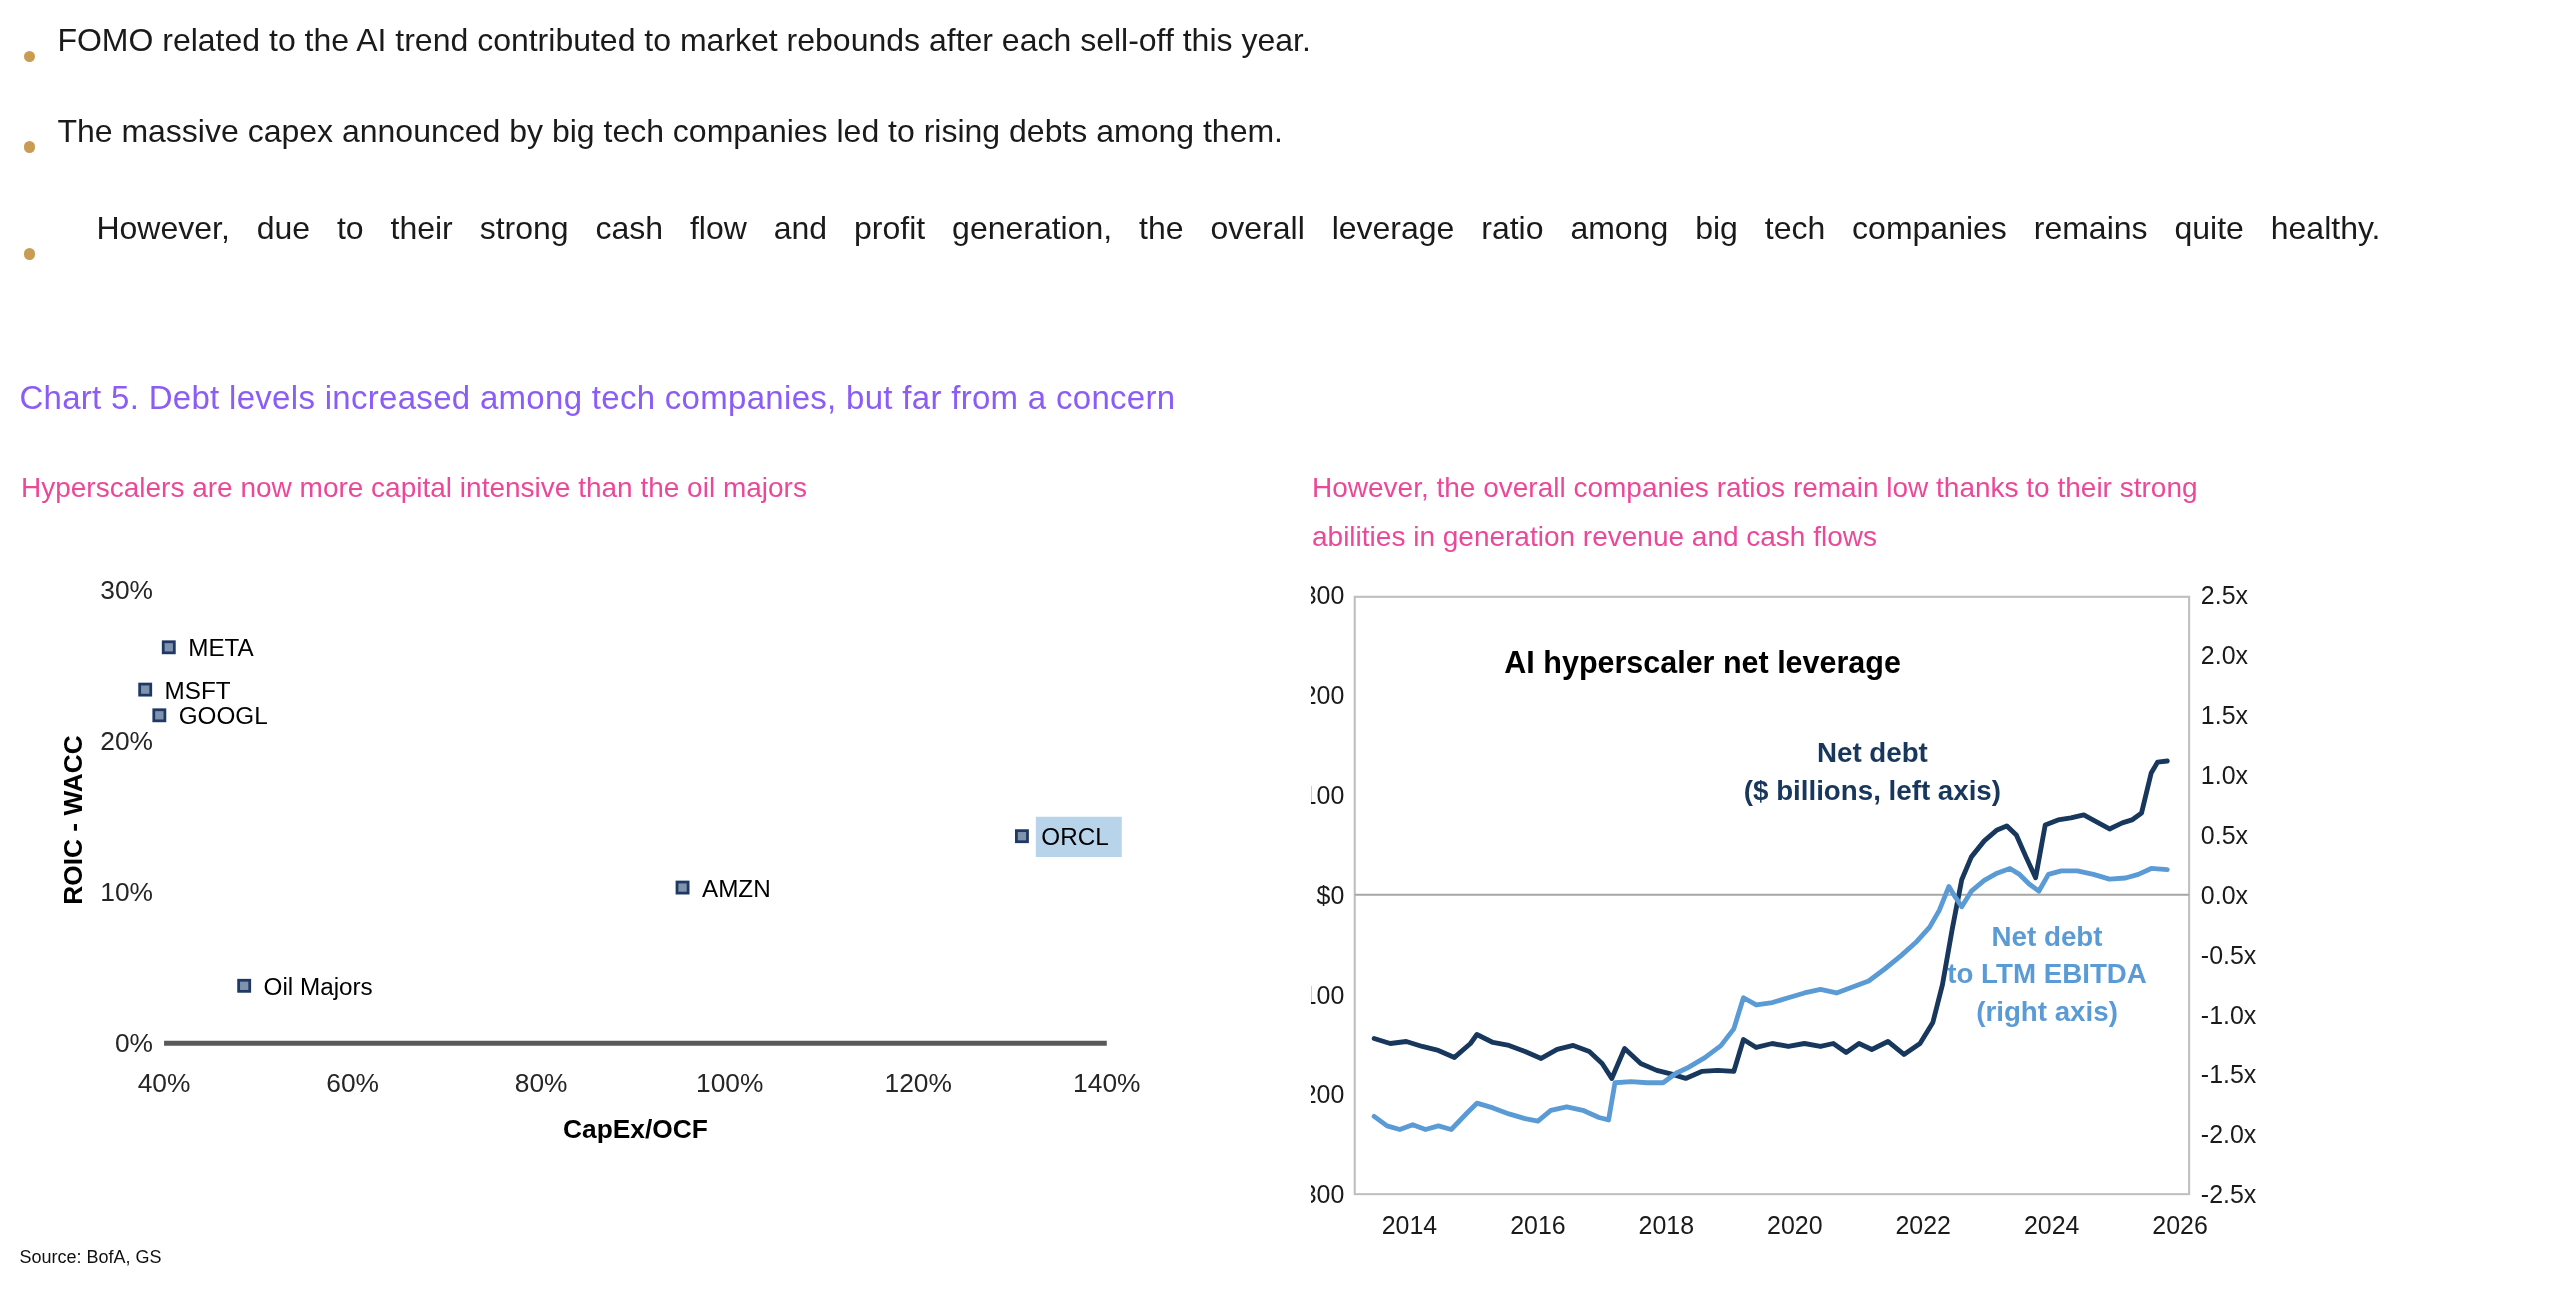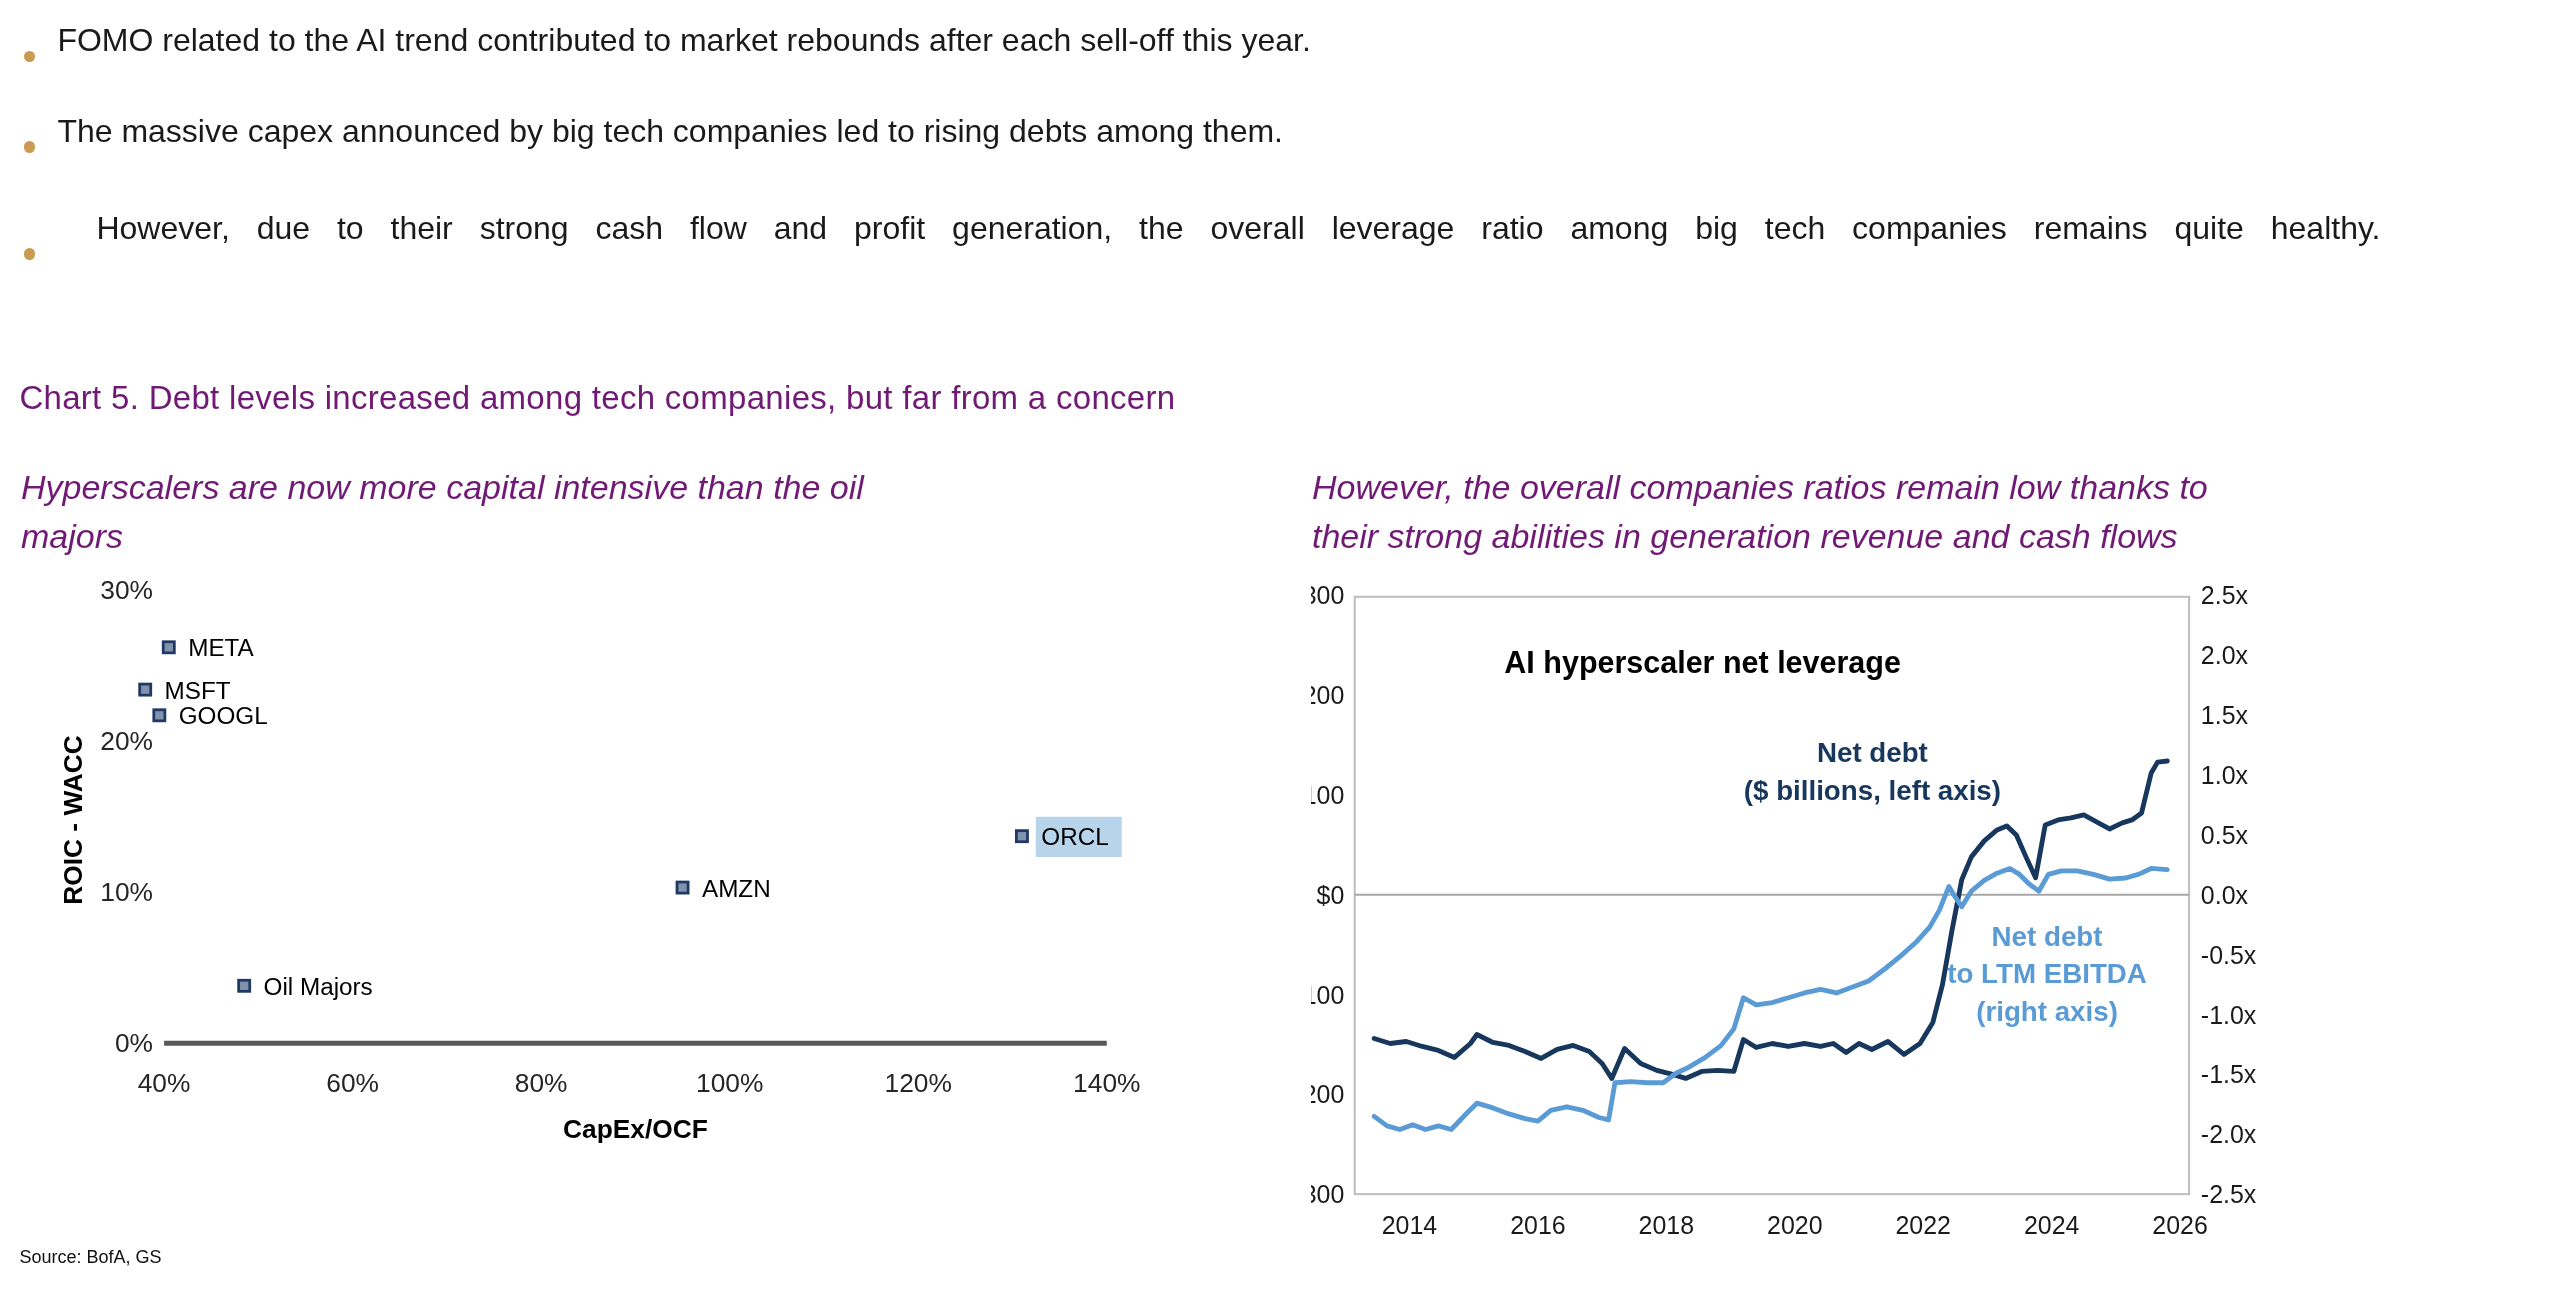--- a/index.html
+++ b/index.html
@@ -7,21 +7,21 @@
        font-family:"Liberation Sans",sans-serif;color:#1a1a1a;}
   .abs{position:absolute;}
   
   .bullet{display:flex;align-items:flex-end;font-size:32px;}
   .bullet .dot{flex:0 0 auto;width:11.8px;height:11.8px;border-radius:50%;margin:11.8px 22px 0 4.2px;background:#c99b53;}
   .bullet .text{line-height:43px;}
   #bullet-3 .text{width:2406px;text-align:justify;word-spacing:18px;line-height:64px;margin-left:39px;}
   
   #section-title{left:19.4px;top:379px;font-size:33px;letter-spacing:0.3px;}
   
-  .subtitle{font-style:italic;font-size:34px;line-height:49px;color:#701a75;}
+  .subtitle{font-size:28px;line-height:49px;color:#ec4899;}
   #subtitle-left{left:21px;top:463px;width:894px;}
   #subtitle-right{left:1312px;top:463px;width:901px;}
   
   svg text{font-family:"Liberation Sans",sans-serif;}
   .tickL{font-size:38px;fill:#262626;}
   .tick{font-size:36px;fill:#1a1a1a;}
   .axtitle{font-size:38px;font-weight:bold;fill:#000;}
   .ptlabel{font-size:35px;fill:#000;}
   .ctitle{font-size:44px;font-weight:bold;fill:#000;}
   .ann{font-size:40px;font-weight:bold;}
@@ -38,21 +38,21 @@
 <div class="abs bullet" id="bullet-2" style="left:19.4px;top:110px;width:2496px">
   <span class="dot" style="background: rgb(201, 155, 83);"></span>
   <span class="text">The massive capex announced by big tech companies led to rising debts among them.</span>
 </div>
 
 <div class="abs bullet" id="bullet-3" style="left:19.4px;top:196px;width:2524px">
   <span class="dot" style="background: rgb(201, 155, 83);"></span>
   <span class="text">However, due to their strong cash flow and profit generation, the overall leverage ratio among big tech companies remains quite healthy.</span>
 </div>
 
-<div class="abs" id="section-title" style="color: #701a75;">Chart 5. Debt levels increased among tech companies, but far from a concern</div>
+<div class="abs" id="section-title" style="color: #8b5cf6;">Chart 5. Debt levels increased among tech companies, but far from a concern</div>
 
 <div class="abs subtitle" id="subtitle-left">Hyperscalers are now more capital intensive than the oil majors</div>
 
 <div class="abs subtitle" id="subtitle-right">However, the overall companies ratios remain low thanks to their strong abilities in generation revenue and cash flows</div>
 
 <svg id="scatter-svg" class="abs" style="left:28px;top:567px" width="1158" height="610" viewBox="0 0 1670 880">
     <line x1="196" y1="687" x2="1556" y2="687" stroke="#595959" stroke-width="7"></line>
     <text x="180" y="700" text-anchor="end" class="tickL">0%</text>
     <text x="180" y="482" text-anchor="end" class="tickL">10%</text>
     <text x="180" y="264" text-anchor="end" class="tickL">20%</text>

